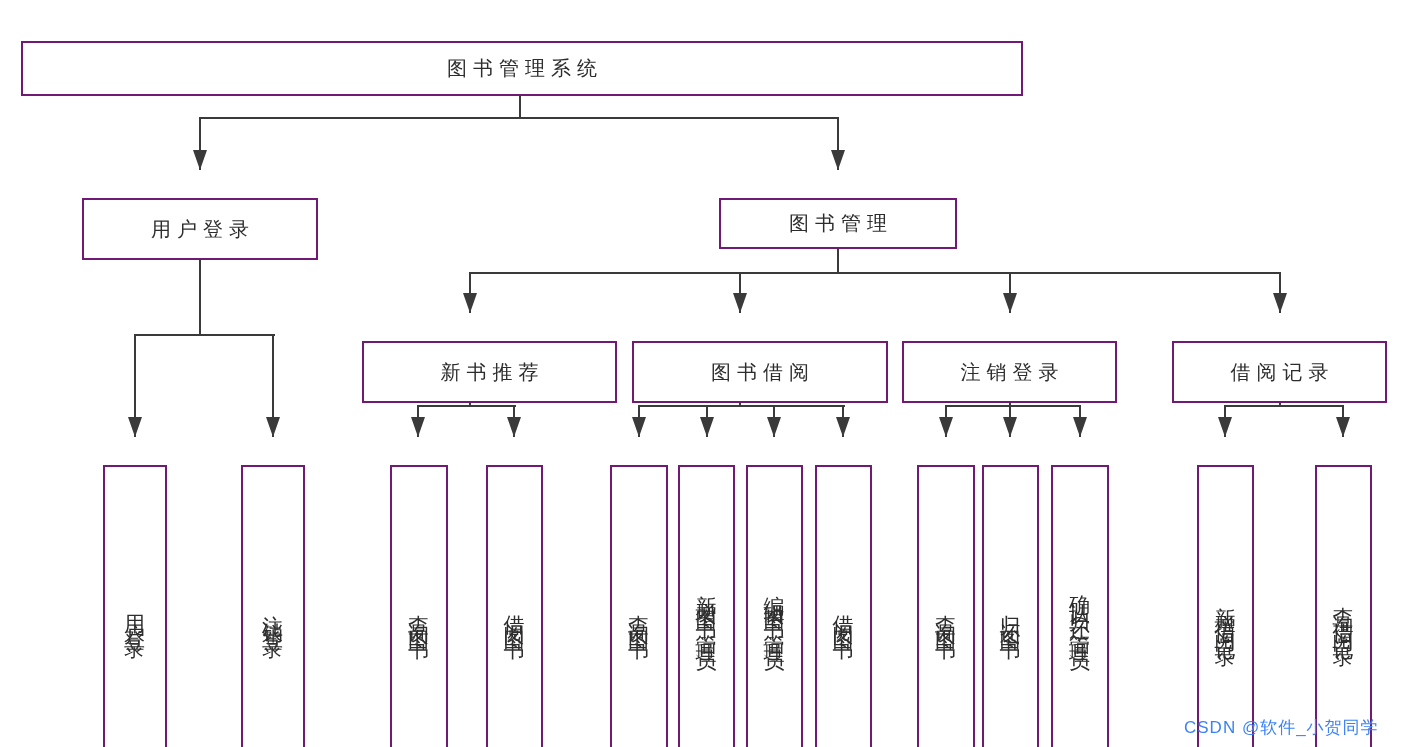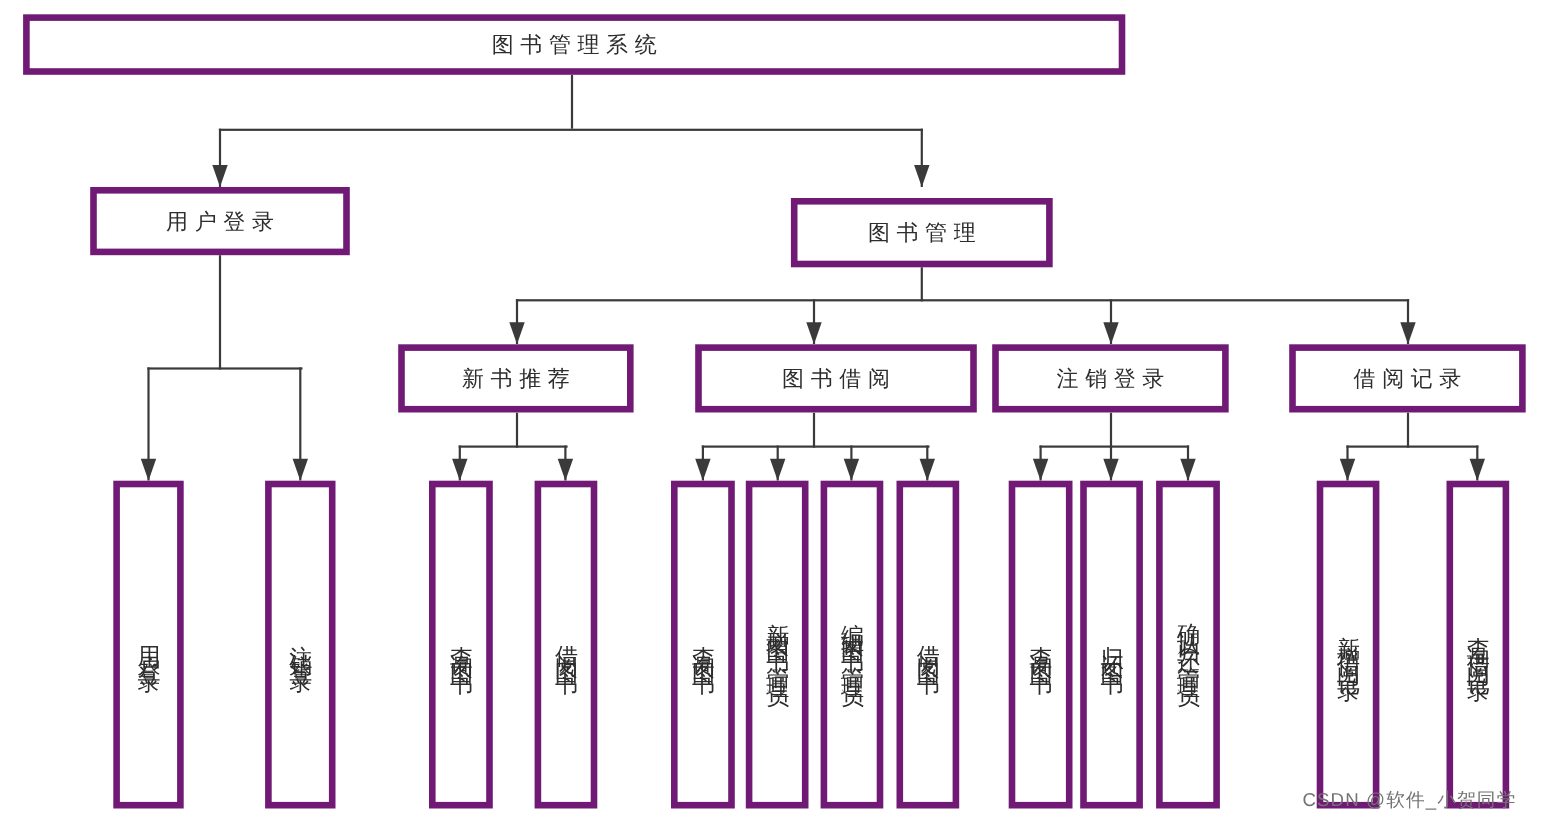--- a/index.html
+++ b/index.html
@@ -7,27 +7,28 @@
     position: relative;
     width: 1405px;
     height: 747px;
     background: #ffffff;
     font-family: "Liberation Sans", "DejaVu Sans", sans-serif;
     overflow: hidden;
   }
   .box {
     position: absolute;
     background: #ffffff;
-    border: 6px solid #701a75;
+    border: 2px solid #701a75;
     box-sizing: border-box;
     display: flex;
     align-items: center;
     justify-content: center;
     color: #2d2d2d;
     z-index: 2;
+    margin-top: 28px;
   }
   .hbox span {
     font-size: 20px;
     letter-spacing: 6px;
     text-indent: 6px;
     white-space: nowrap;
     color: #2d2d2d;
   }
   .vbox span {
     writing-mode: vertical-rl;
@@ -45,21 +46,21 @@
     border-left: 7px solid transparent;
     border-right: 7px solid transparent;
     border-top: 20px solid #3a3a3a;
     z-index: 1;
   }
   .watermark {
     position: absolute;
     left: 1184px;
     top: 716px;
     font-size: 17px;
-    color: #737373;
+    color: #3b82f6;
     letter-spacing: 1px;
     white-space: nowrap;
     z-index: 10;
   }
 </style>
 </head>
 <body>
 
 <div class="canvas">
 
@@ -122,25 +123,25 @@
   <div class="vline" style="left:1342px;top:405px;height:32px"></div>
   <div class="arrowhead" style="left:1336px;top:417px"></div>
 
   <div class="box hbox" style="left:21px;top:13px;width:1002px;height:55px">
     <span>图书管理系统</span>
   </div>
 
   <div class="box hbox" style="left:82px;top:170px;width:236px;height:62px">
     <span>用户登录</span>
   </div>
-  <div class="box hbox" style="left:719px;top:180px;width:238px;height:63px">
+  <div class="box hbox" style="left:719px;top:170px;width:238px;height:51px">
     <span>图书管理</span>
   </div>
 
-  <div class="box hbox" style="left:362px;top:313px;width:214px;height:62px">
+  <div class="box hbox" style="left:362px;top:313px;width:255px;height:62px">
     <span>新书推荐</span>
   </div>
   <div class="box hbox" style="left:632px;top:313px;width:256px;height:62px">
     <span>图书借阅</span>
   </div>
   <div class="box hbox" style="left:902px;top:313px;width:215px;height:62px">
     <span>注销登录</span>
   </div>
   <div class="box hbox" style="left:1172px;top:313px;width:215px;height:62px">
     <span>借阅记录</span>

